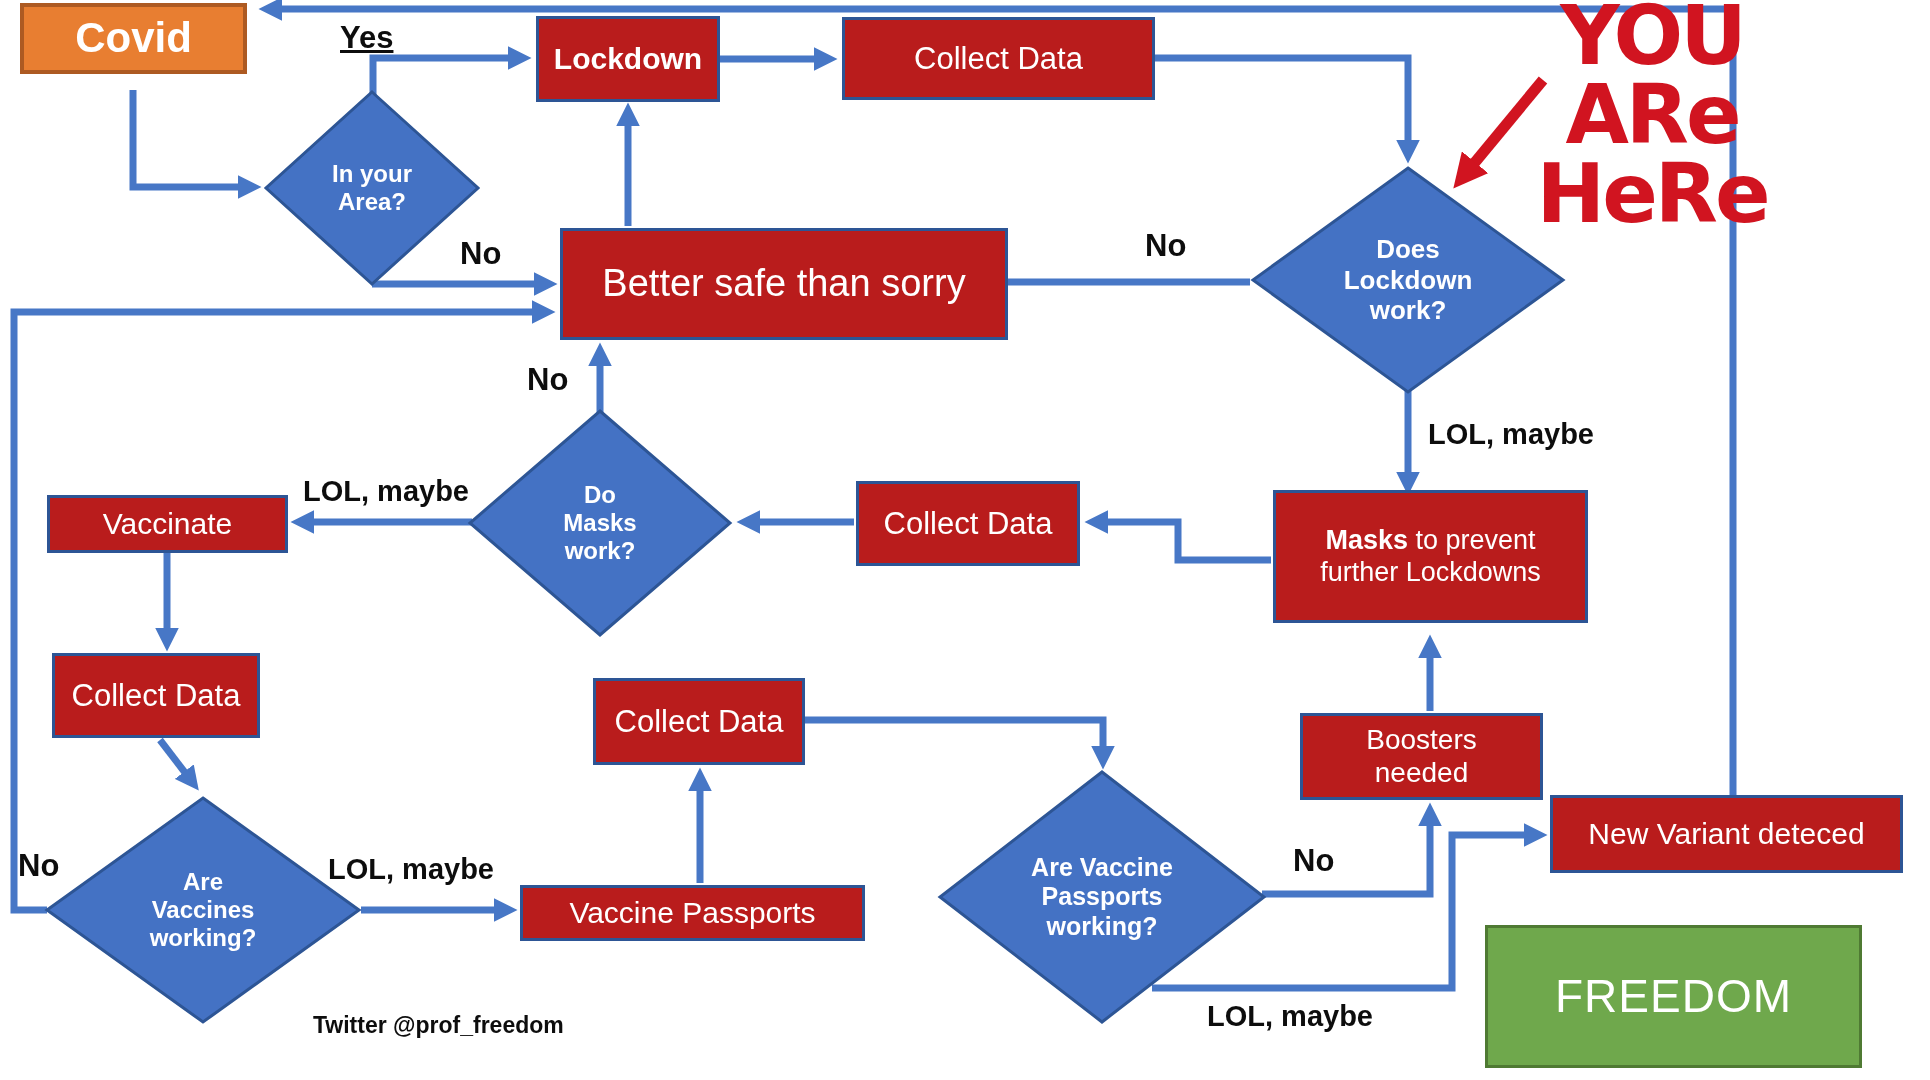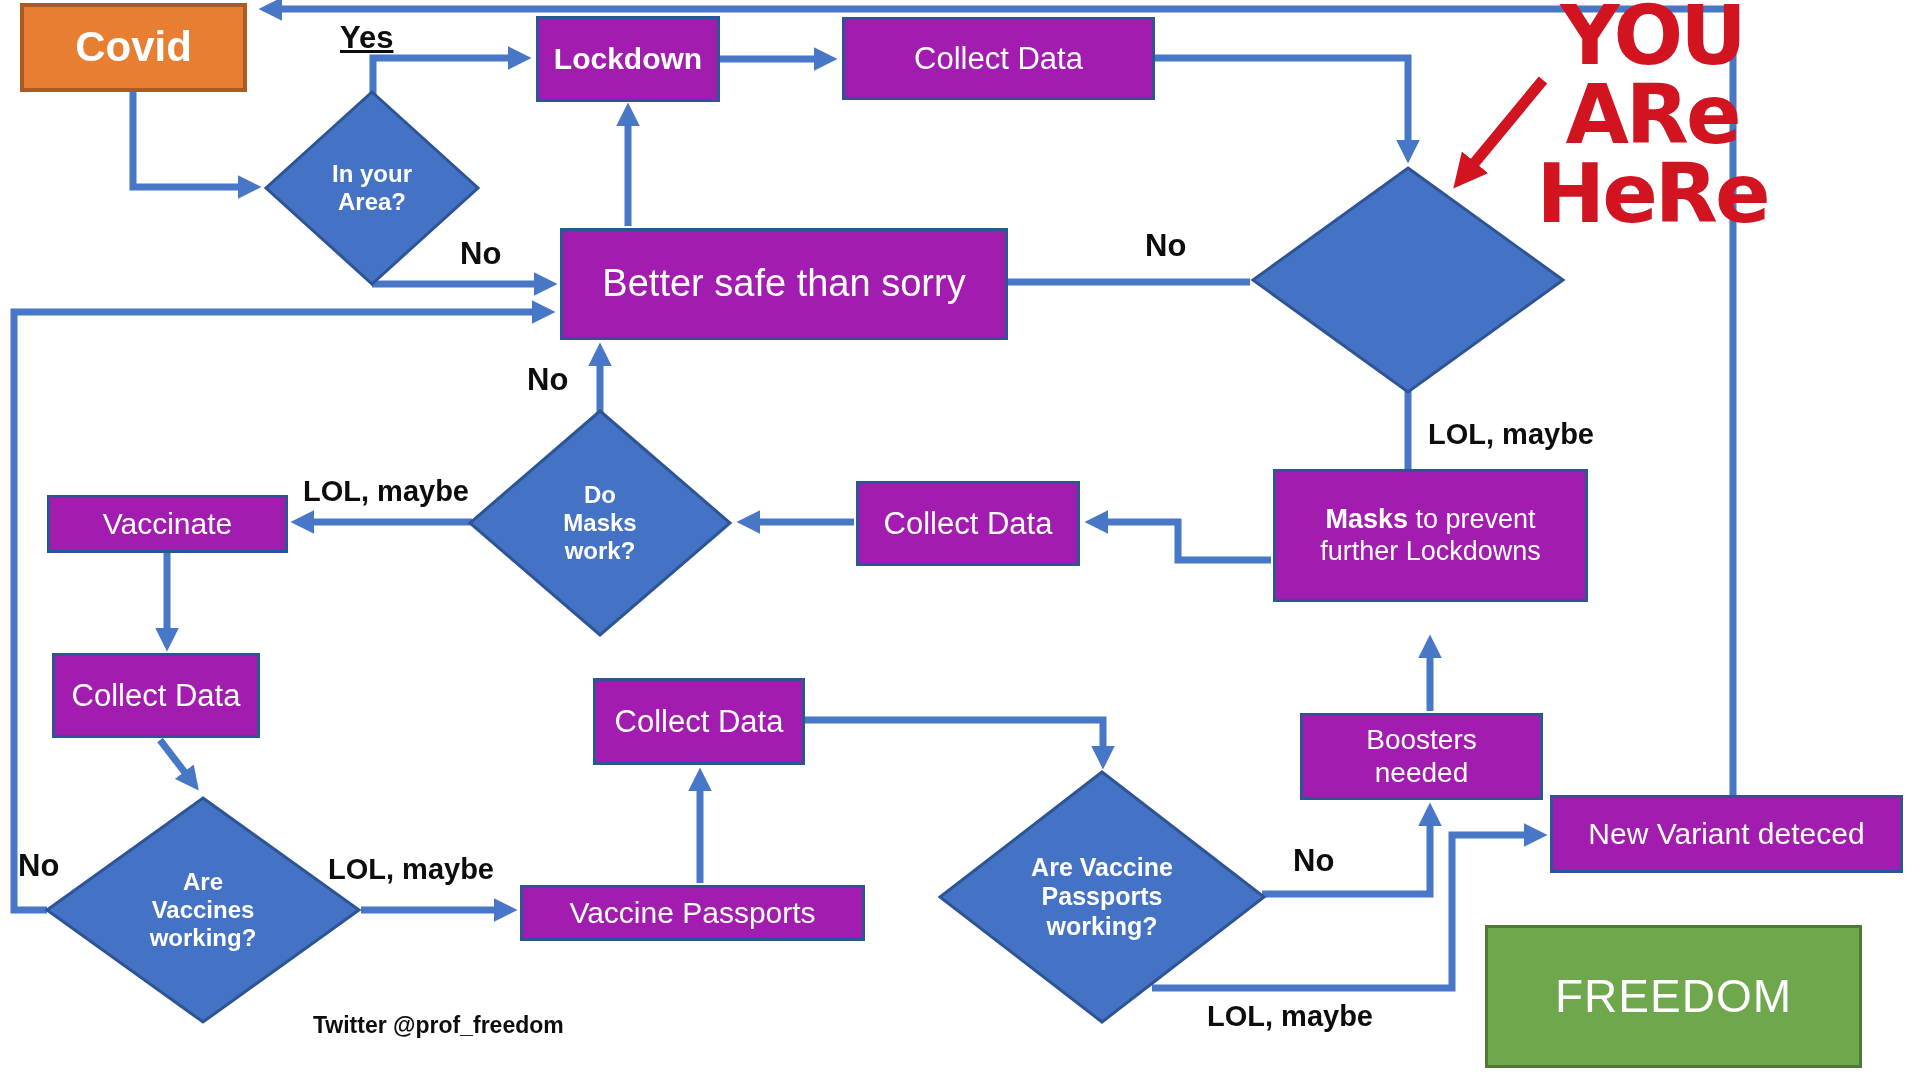--- a/index.html
+++ b/index.html
@@ -2,21 +2,21 @@
 <html><head>
 <meta charset="utf-8">
 <style>
   html,body{margin:0;padding:0;background:#ffffff;}
   #canvas{position:relative;width:1930px;height:1080px;background:#ffffff;overflow:hidden;
           font-family:"Liberation Sans",sans-serif;}
   #wires{position:absolute;left:0;top:0;width:1930px;height:1080px;}
 
   .node{position:absolute;display:flex;align-items:center;justify-content:center;
         text-align:center;color:#ffffff;box-sizing:border-box;line-height:1.15;}
-  .rect{background:#a21caf;border:3px solid #2d5595;}
+  .rect{background:#b91c1c;border:3px solid #2d5595;}
   .orange{background:#e87e31;border:4px solid #ad5a22;font-size:42px;font-weight:700;}
   .green{background:#6fa84c;border:3px solid #4f7a33;font-size:46px;font-weight:400;letter-spacing:1px;}
   .dtext{position:absolute;display:flex;align-items:center;justify-content:center;
          text-align:center;color:#ffffff;font-weight:700;line-height:1.18;}
   .elabel{position:absolute;color:#0d0d0d;font-weight:700;white-space:nowrap;}
 
   .yah{position:absolute;left:1492px;top:-4px;width:320px;text-align:center;color:#d11420;
        font-family:"DejaVu Sans",sans-serif;font-weight:800;font-size:82px;line-height:79px;
        letter-spacing:-3px;}
   .credit{position:absolute;left:313px;top:1012px;color:#0d0d0d;font-weight:700;font-size:23px;}
@@ -65,29 +65,29 @@
       <polygon points="372,92 478,188 372,284 266,188"></polygon>
       <polygon points="1408,168 1563,280 1408,392 1253,280"></polygon>
       <polygon points="600,411 730,523 600,635 470,523"></polygon>
       <polygon points="203,798 359,910 203,1022 47,910"></polygon>
       <polygon points="1102,772 1264,897 1102,1022 940,897"></polygon>
     </g>
 
     <path d="M1543,80 L1462,178" stroke="#d11420" stroke-width="11" fill="none" marker-end="url(#ahred)"></path>
   </svg>
 
-  <div class="node orange" style="left:20px;top:3px;width:227px;height:89px;">Covid</div>
+  <div class="node orange" style="left:20px;top:3px;width:227px;height:71px;">Covid</div>
 
   <div class="node rect" style="left:536px;top:16px;width:184px;height:86px;font-size:30px;font-weight:700;">Lockdown</div>
 
   <div class="node rect" style="left:842px;top:17px;width:313px;height:83px;font-size:31px;">Collect Data</div>
 
   <div class="node rect" style="left:560px;top:228px;width:448px;height:112px;font-size:38px;">Better safe than sorry</div>
 
-  <div class="node rect" style="left:1273px;top:469px;width:315px;height:133px;font-size:27px;padding:0 40px;">
+  <div class="node rect" style="left:1273px;top:490px;width:315px;height:133px;font-size:27px;padding:0 40px;">
     <span><b>Masks</b><span> to prevent further Lockdowns</span></span>
   </div>
 
   <div class="node rect" style="left:856px;top:481px;width:224px;height:85px;font-size:31px;">Collect Data</div>
 
   <div class="node rect" style="left:47px;top:495px;width:241px;height:58px;font-size:30px;">Vaccinate</div>
 
   <div class="node rect" style="left:52px;top:653px;width:208px;height:85px;font-size:31px;">Collect Data</div>
 
   <div class="node rect" style="left:593px;top:678px;width:212px;height:87px;font-size:31px;">Collect Data</div>
@@ -95,20 +95,21 @@
   <div class="node rect" style="left:520px;top:885px;width:345px;height:56px;font-size:30px;">Vaccine Passports</div>
 
   <div class="node rect" style="left:1300px;top:713px;width:243px;height:87px;font-size:28px;padding:0 42px;">Boosters needed</div>
 
   <div class="node rect" style="left:1550px;top:795px;width:353px;height:78px;font-size:30px;">New Variant deteced</div>
 
   <div class="node green" style="left:1485px;top:925px;width:377px;height:143px;">FREEDOM</div>
 
   <div class="dtext" style="left:312px;top:128px;width:120px;height:120px;font-size:24px;">In your Area?</div>
 
+  <div class="dtext" style="left:1328px;top:200px;width:160px;height:160px;font-size:26px;">Does Lockdown work?</div>
 
   <div class="dtext" style="left:550px;top:443px;width:100px;height:160px;font-size:24px;">Do Masks work?</div>
 
   <div class="dtext" style="left:138px;top:830px;width:130px;height:160px;font-size:24px;">Are Vaccines working?</div>
 
   <div class="dtext" style="left:987px;top:817px;width:230px;height:160px;font-size:25px;">Are Vaccine Passports working?</div>
 
   <div class="elabel" style="left:340px;top:20px;font-size:31px;text-decoration:underline;">Yes</div>
   <div class="elabel" style="left:460px;top:236px;font-size:31px;">No</div>
   <div class="elabel" style="left:1145px;top:228px;font-size:31px;">No</div>

